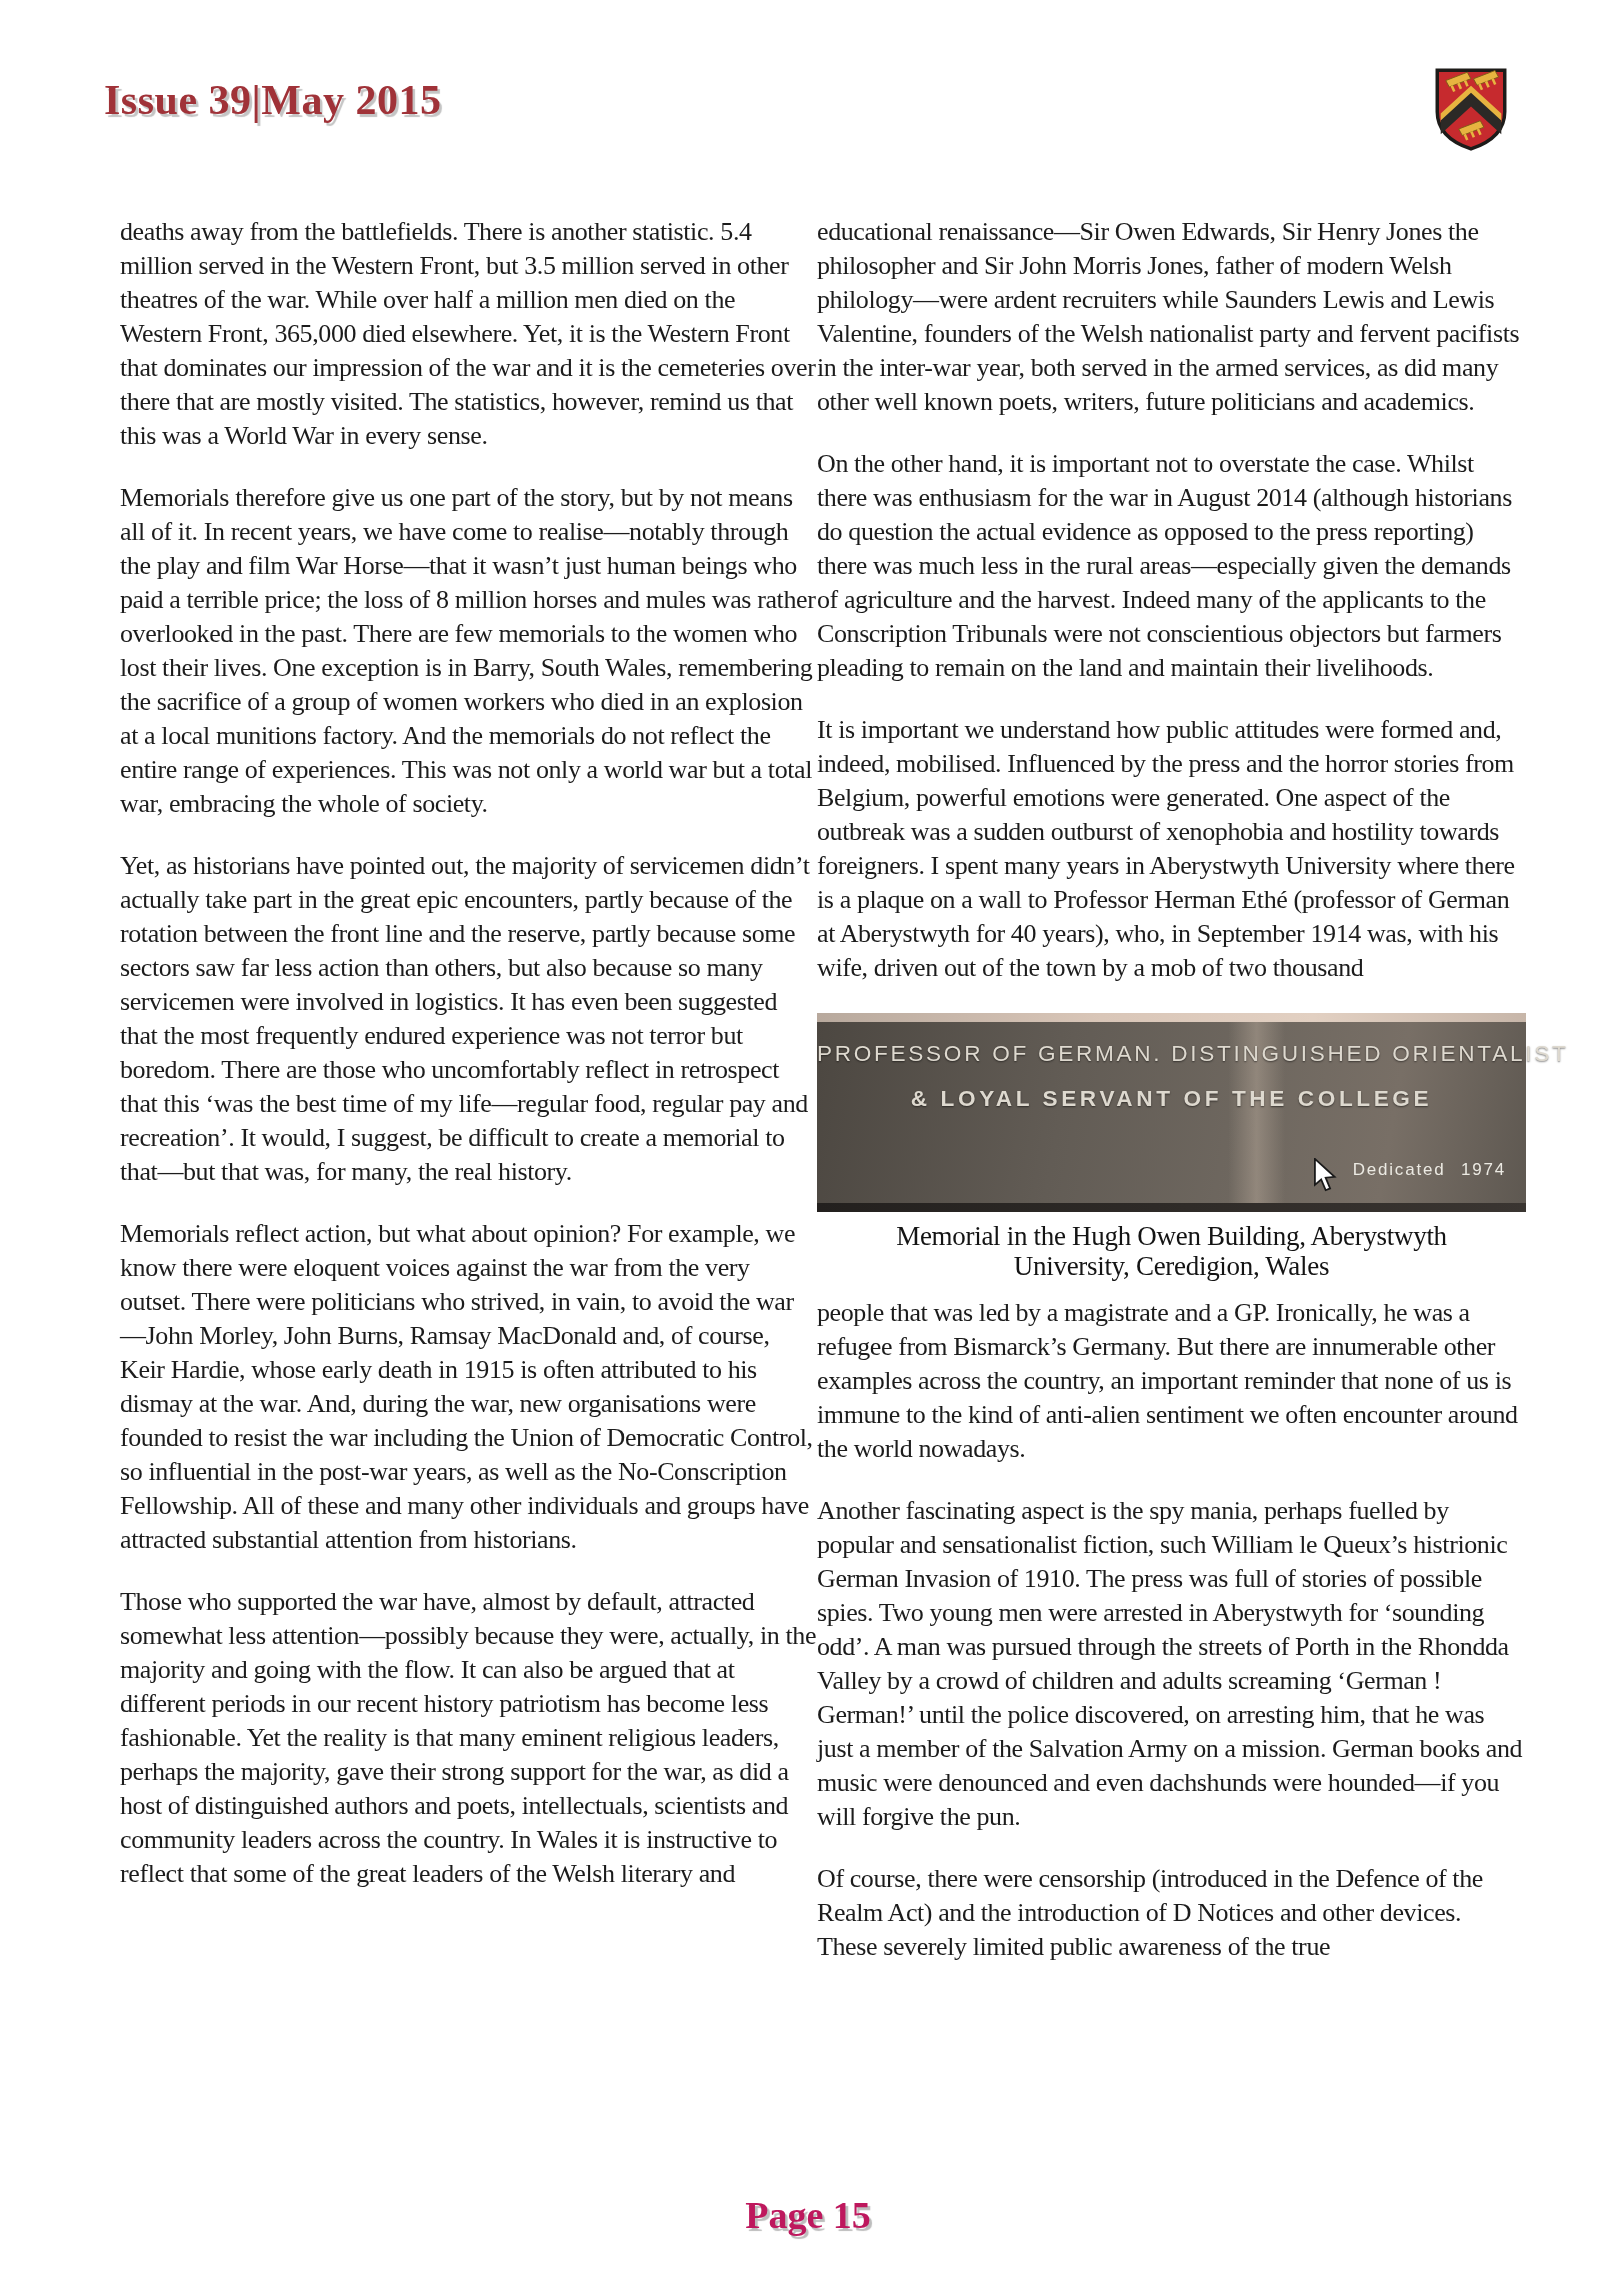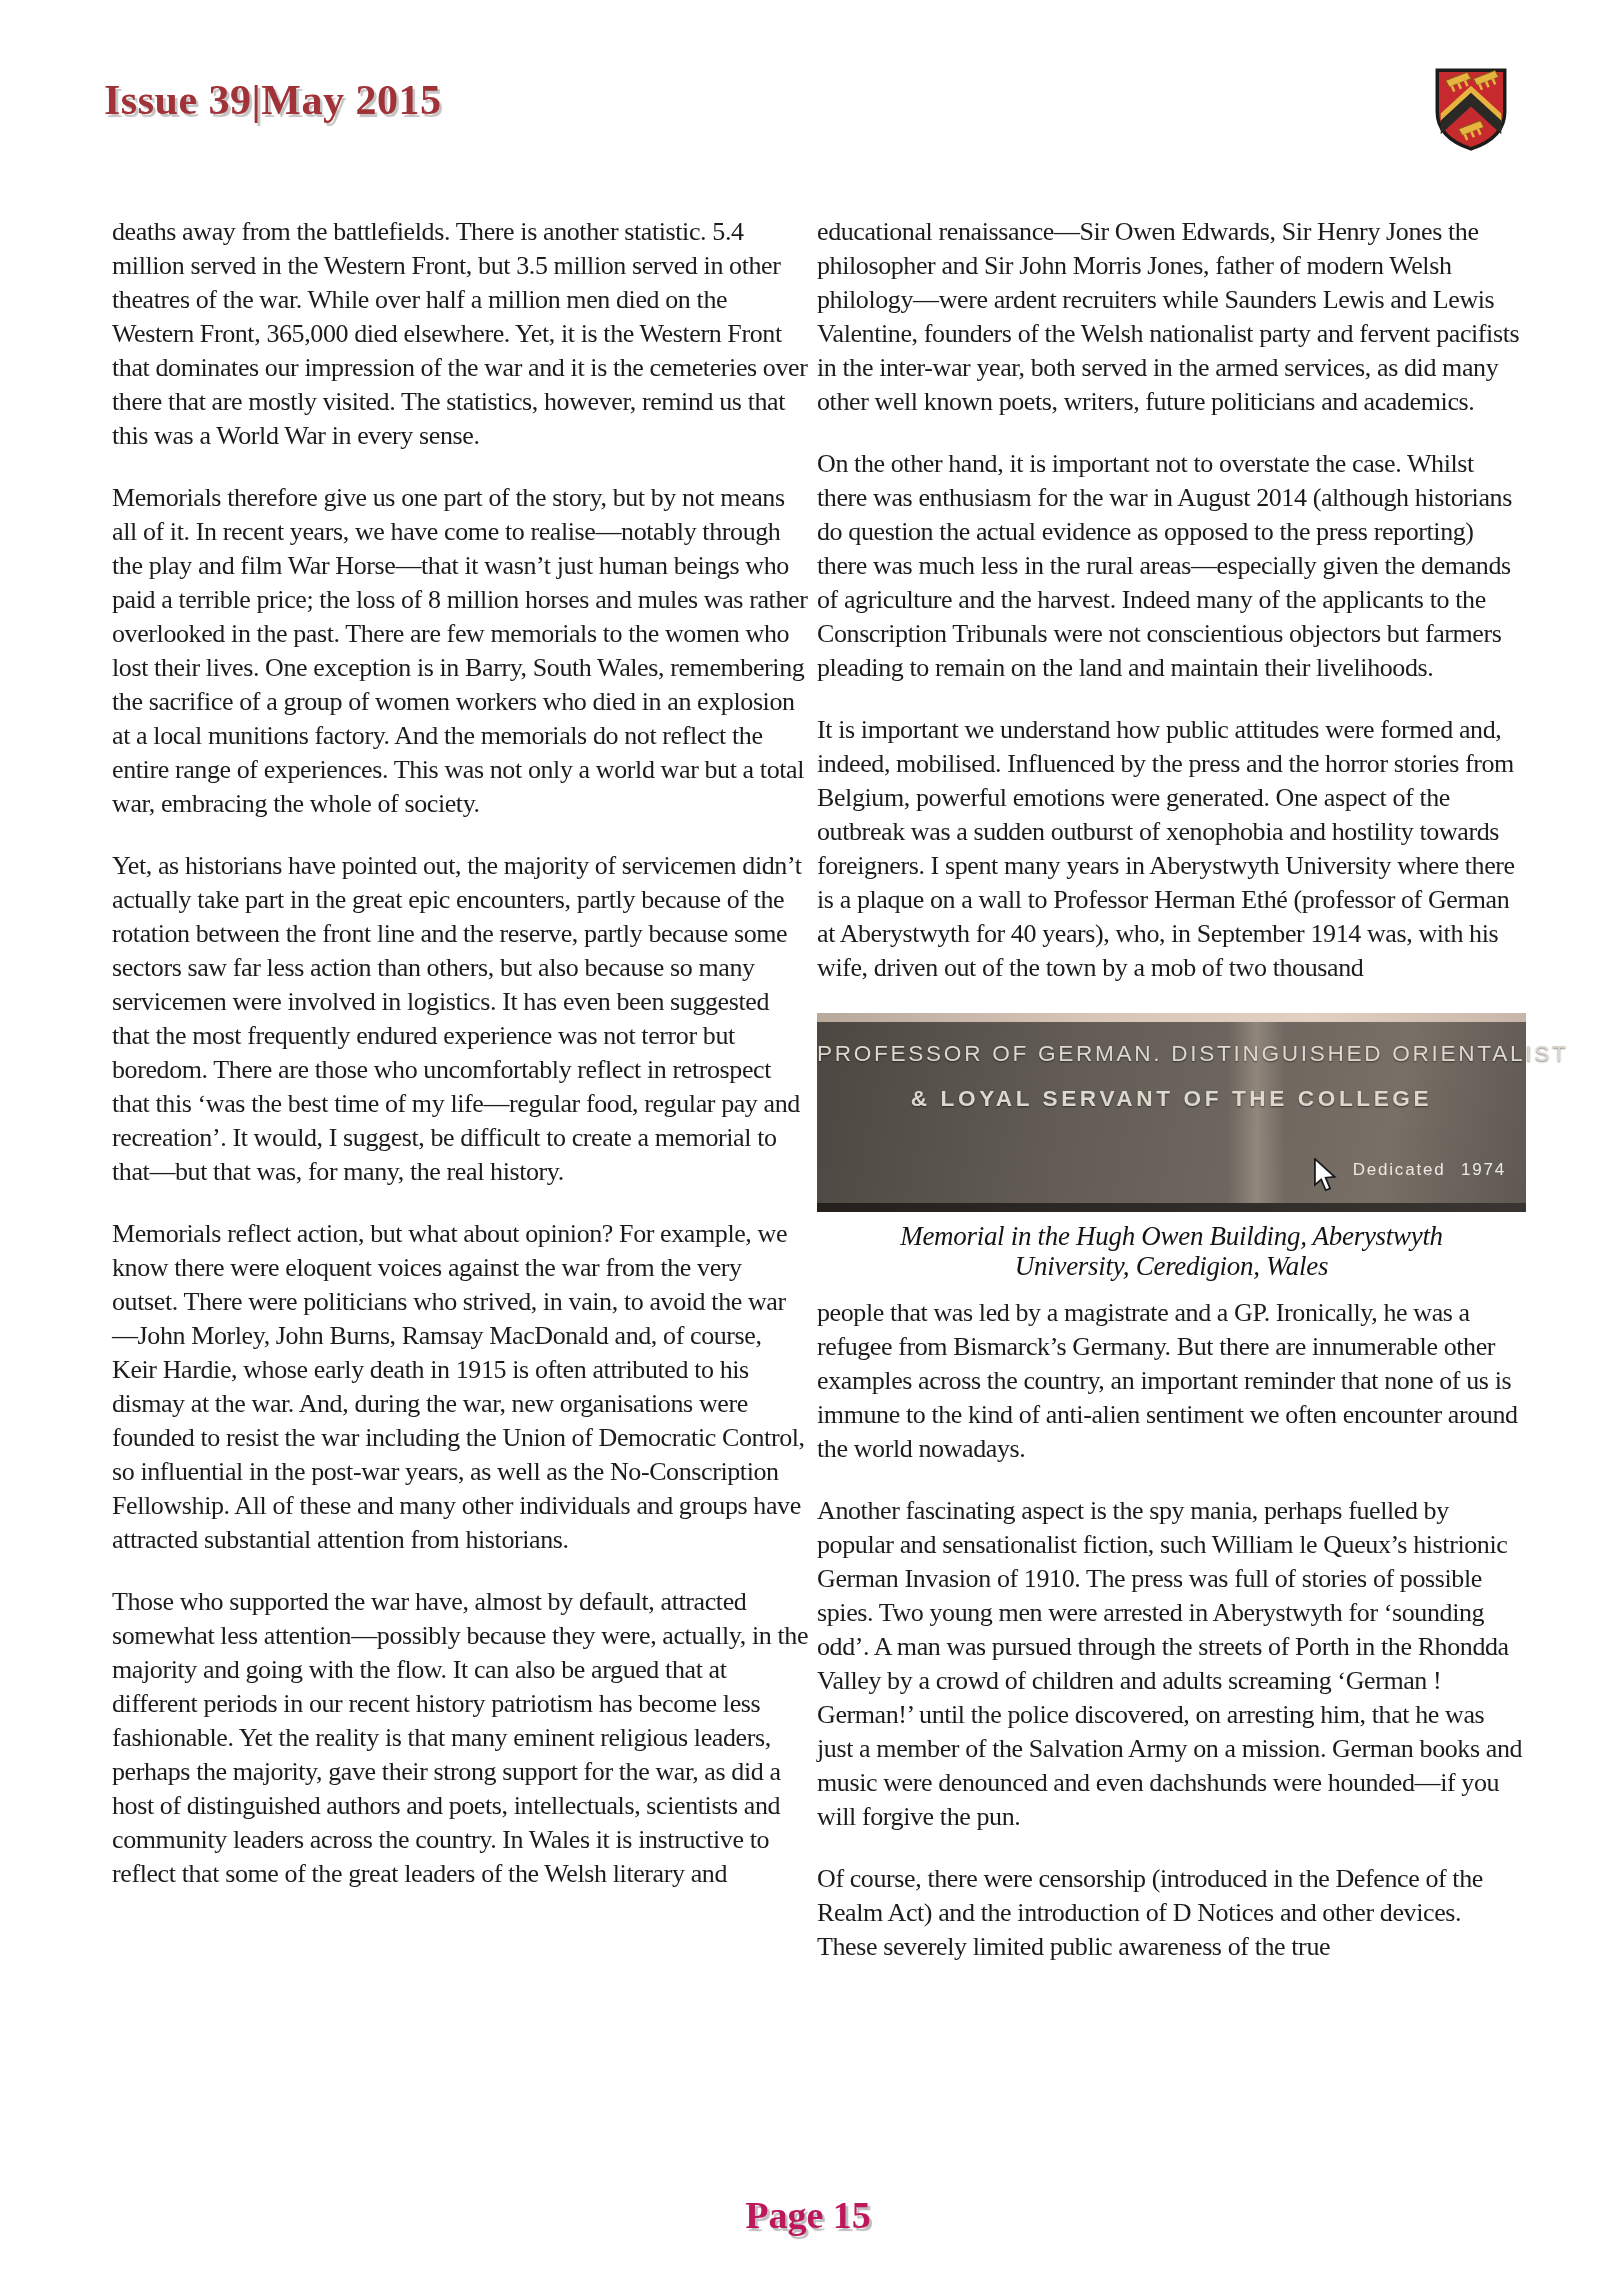--- a/index.html
+++ b/index.html
@@ -31,21 +31,21 @@
   }
   .col{
     position:absolute;
     top:215px;
     font-size:26px;
     line-height:34px;
     letter-spacing:-0.4px;
     text-align:left;
   }
   .col p{margin:0 0 28px 0;}
-  .col-left{left:112px;width:697px;}
+  .col-left{left:120px;width:697px;}
   .col-right{left:817px;width:709px;}
 
   .plaque{
     position:relative;
     width:709px;
     height:199px;
     margin:3.6px 0 9px 0;
     background:
       linear-gradient(90deg, rgba(0,0,0,0) 58%, rgba(235,215,195,0.28) 62%, rgba(0,0,0,0) 66%),
       linear-gradient(100deg, #4c4741 0%, #625c55 35%, #6e675f 60%, #786f66 80%, #5e5851 100%);
@@ -83,21 +83,20 @@
   }
   .cursor{
     position:absolute;
     left:496px;
     top:145px;
     width:23.5px;
     height:34px;
   }
   .caption{
     text-align:center;
-    font-style:italic;
     font-size:27px;
     line-height:30px;
     letter-spacing:-0.3px;
     color:#141414;
     margin:0 0 14.5px 0;
   }
   .footer{
     position:absolute;
     left:0;
     width:100%;

